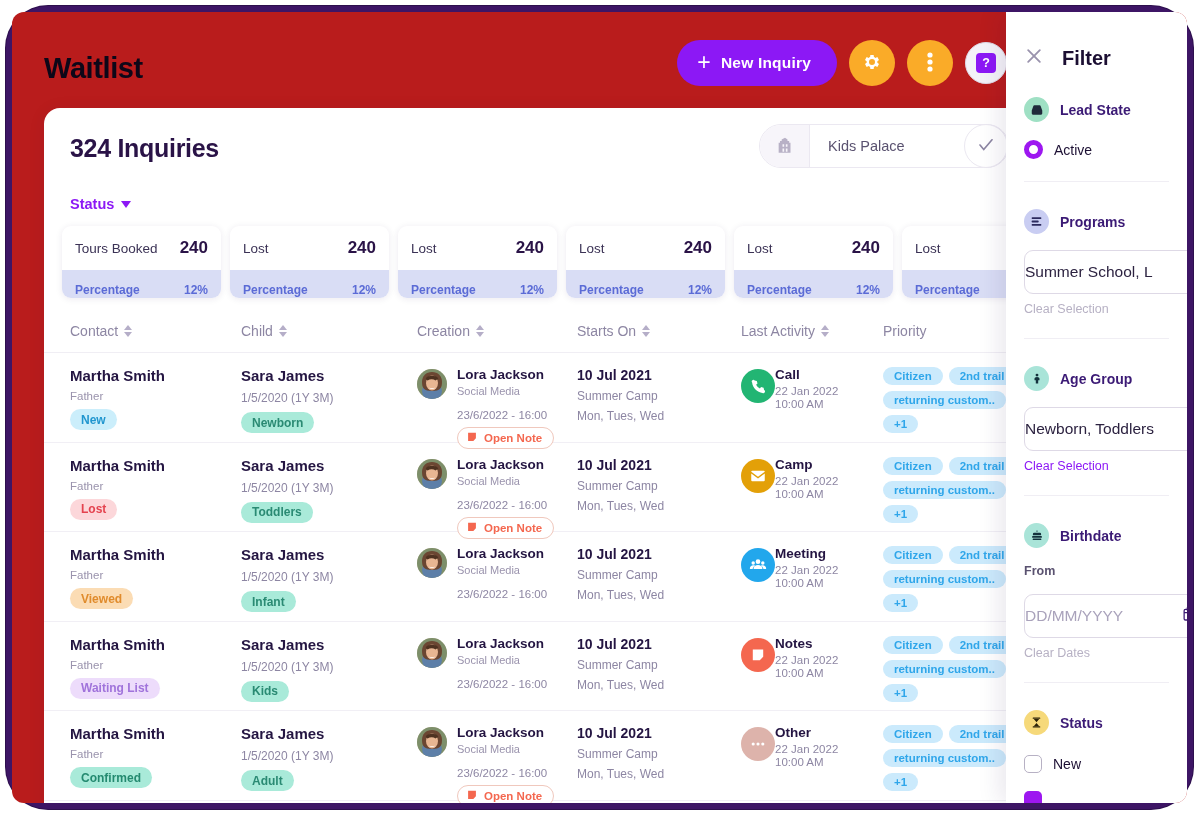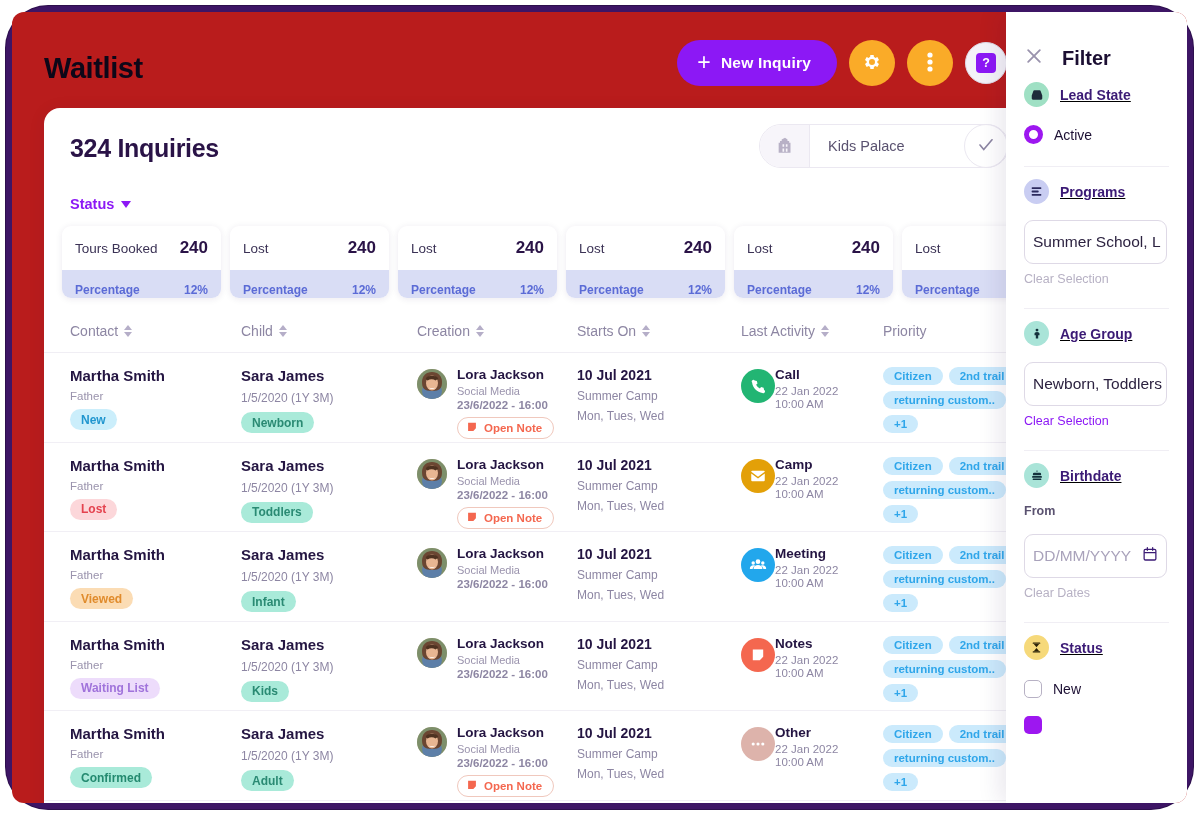--- a/index.html
+++ b/index.html
@@ -240,21 +240,21 @@
   .child-date { font-size: 12px; color: #8d86a3; margin-top: 7px; }
 
   .creation-wrap { display: flex; gap: 10px; }
   .avatar {
     width: 30px; height: 30px; border-radius: 50%;
     flex: 0 0 30px; overflow: hidden; margin-top: 2px;
     background: #d8c9b6; position: relative;
   }
   .creation-name { font-size: 13.5px; font-weight: 700; color: #241542; }
   .creation-src  { font-size: 11px; color: #9a93ad; margin-top: 3px; }
-  .creation-time { font-size: 11.5px; color: #8d86a3; margin-top: 2px; font-weight: bold; }
+  .creation-time { font-size: 11.5px; color: #8d86a3; margin-top: 12px; }
   .open-note-btn {
     margin-top: 6px;
     display: inline-flex; align-items: center; gap: 6px;
     border: 1.2px solid #f0c8bd; border-radius: 12px;
     padding: 3px 11px 3px 8px; background: #fff;
     font-size: 11.5px; font-weight: 700; color: #f4674f;
     cursor: pointer;
   }
 
   .starts-main { font-size: 14px; font-weight: 700; color: #241542; }
@@ -291,42 +291,41 @@
   #drawer-head {
     display: flex; align-items: center; gap: 18px;
     padding: 34px 0 0 18px;
   }
   #drawer-title { font-size: 20px; font-weight: 700; color: #1c0f33; }
   .x-icon { cursor: pointer; }
 
   .fsection { padding: 0 18px; }
   .fsection-head {
     display: flex; align-items: center; gap: 11px;
-    margin-top: 12px;
-    text-decoration: underline;
+    margin-top: 27px;
   }
   .fic {
     width: 25px; height: 25px; border-radius: 50%;
     display: flex; align-items: center; justify-content: center;
     flex: 0 0 25px;
   }
   .fsection-title { font-size: 14px; font-weight: 700; color: #3b1a75; }
   .fdivider { height: 1px; background: #f0eef4; margin: 22px 18px 0 18px; }
 
   .radio-row { display: flex; align-items: center; gap: 11px; margin-top: 18px; }
   .radio-on {
     width: 19px; height: 19px; border-radius: 50%;
     border: 5px solid #9d17f0; background: #fff; flex: 0 0 19px;
   }
   .radio-label { font-size: 14px; color: #1c0f33; }
 
   .ftext-input {
-    margin-top: 16px; width: 143px; height: 44px;
+    margin-top: 16px; width: 175px; height: 44px;
     border: 1.2px solid #ded9e6; border-radius: 9px;
-    display: flex; align-items: center; padding: 0 8px;
+    display: flex; align-items: center; padding: 0 0;
     font-size: 15.5px; color: #2c2240;
     white-space: nowrap; overflow: hidden;
     background: #fff; cursor: text;
   }
   .ftext-input.placeholder { color: #a9a2bb; }
   .clear-link { margin-top: 8px; font-size: 12.5px; cursor: pointer; }
   .clear-muted  { color: #b7b1c4; }
   .clear-active { color: #8c18f5; }
   .flabel { margin-top: 16px; font-size: 12.5px; font-weight: 600; color: #5a5270; }
 

